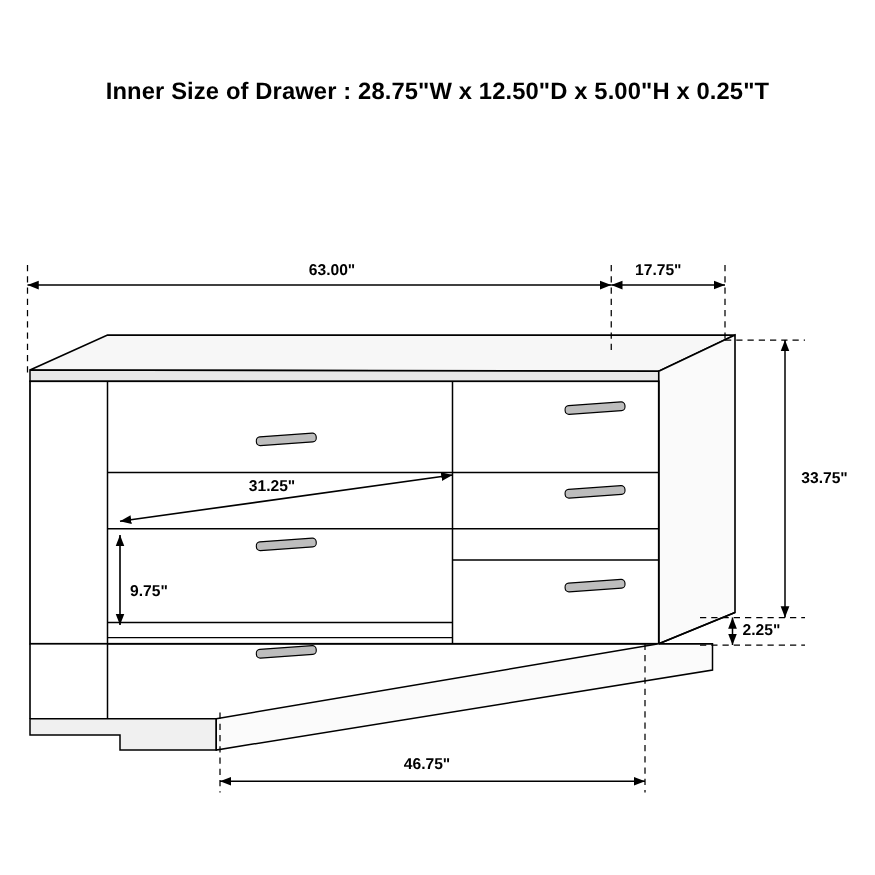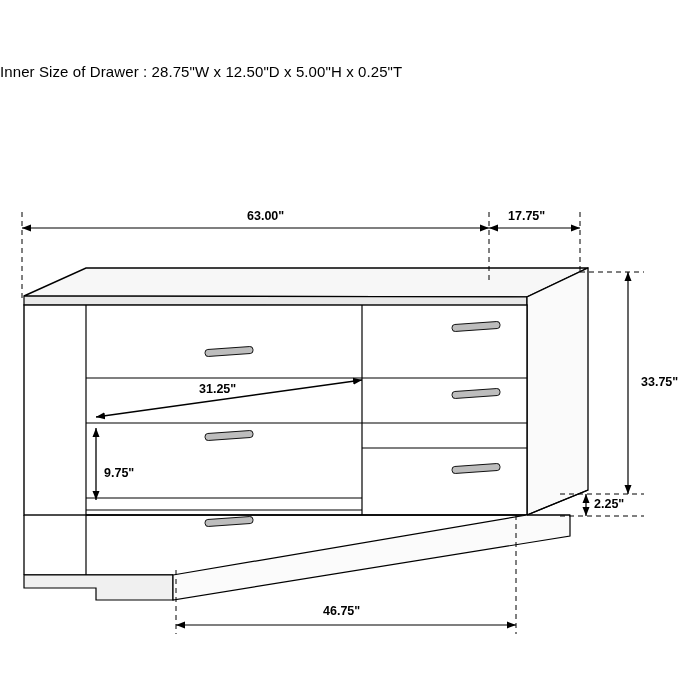--- a/index.html
+++ b/index.html
@@ -19,22 +19,23 @@
     position: absolute;
     left: 0; top: 0;
     width: 700px;
     height: 700px;
   }
   .title {
     position: absolute;
     left: 0;
     top: 63px;
     width: 700px;
-    font-size: 15px;
-    font-weight: normal;
+    text-align: center;
+    font-size: 19px;
+    font-weight: bold;
     letter-spacing: 0.1px;
     color: #000;
   }
   svg.diagram {
     position: absolute;
     left: 0;
     top: 0;
     width: 700px;
     height: 700px;
   }

